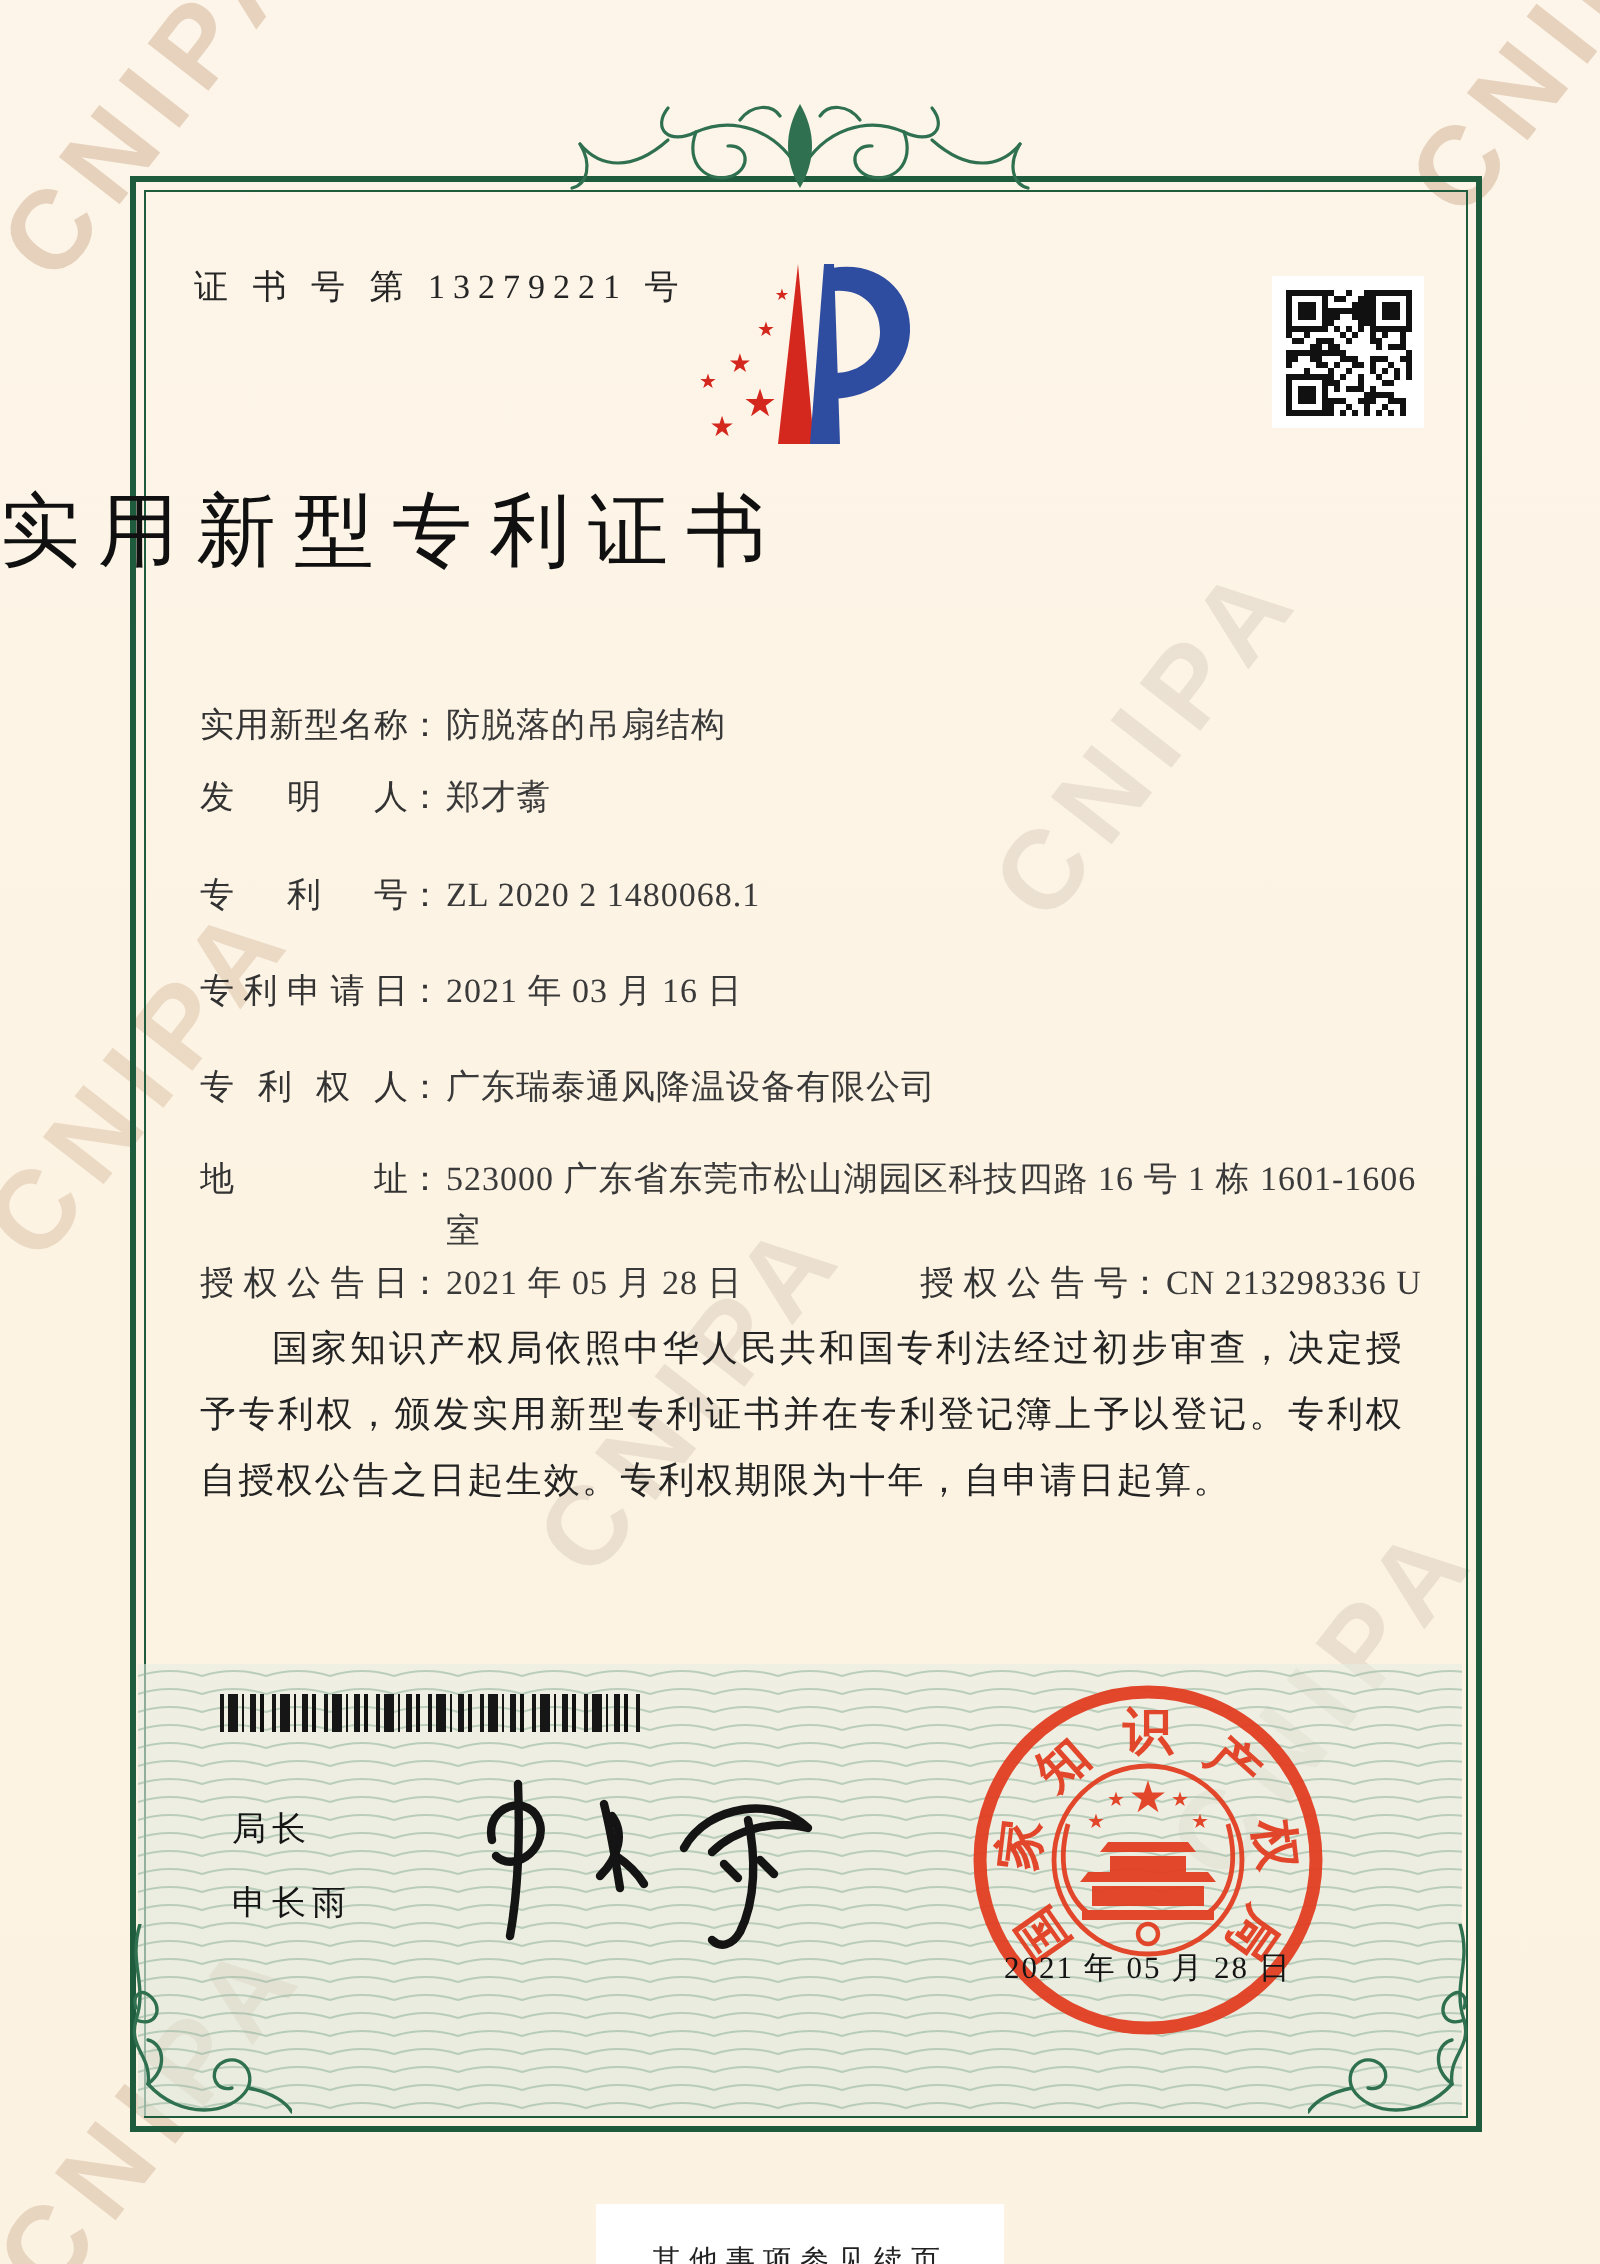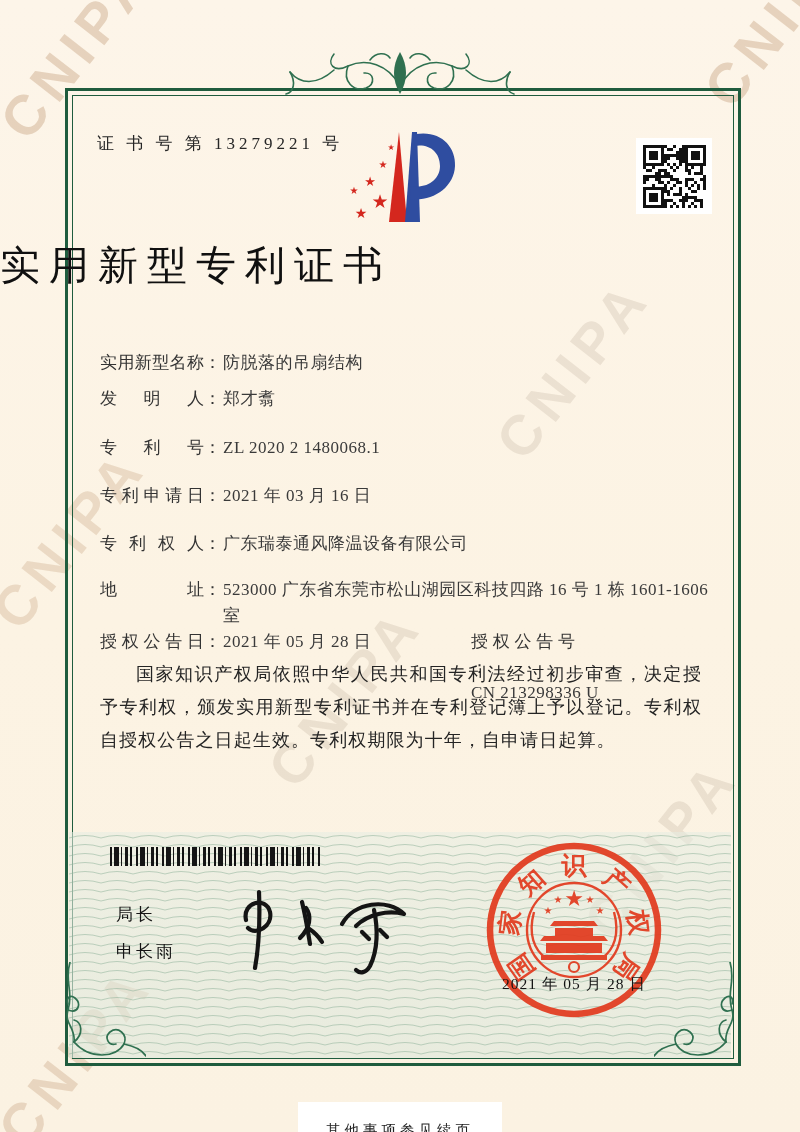--- a/index.html
+++ b/index.html
@@ -30,21 +30,21 @@
     font-size:40px;font-weight:400;letter-spacing:9px;color:#101010;
     font-family:"DejaVu Serif","Liberation Serif",serif;}
   
   .row{position:absolute;left:100px;display:flex;align-items:flex-start;
     font-size:17px;color:#333;z-index:5;line-height:1.5;}
   .flabel{display:inline-block;width:104px;text-align:justify;text-align-last:justify;
     -moz-text-align-last:justify;color:#333;}
   .colon{display:inline-block;margin-right:2px;}
   .fvalue{display:inline-block;color:#3a3a3a;letter-spacing:0.5px;}
   .addr-value{width:492px;}
-  .grant-group2{margin-left:40px;display:flex;flex-direction:column;}
+  .grant-group2{margin-left:29px;display:flex;}
   .grant-date-value{width:208px;}
   
   .body-text{position:absolute;left:100px;top:658px;width:602px;z-index:5;
     font-size:18px;line-height:1.83;letter-spacing:1.1px;color:#242424;text-align:justify;}
   .body-text p{margin:0;text-indent:2em;}
   
   .green-zone{position:absolute;left:69px;top:832px;width:662px;height:226px;z-index:3;
     background:linear-gradient(rgba(229,237,227,0.55),rgba(222,232,220,0.65));}
   .green-zone svg{position:absolute;left:0;top:0;}
   .barcode{position:absolute;left:110px;top:847px;width:212px;height:19px;z-index:5;

